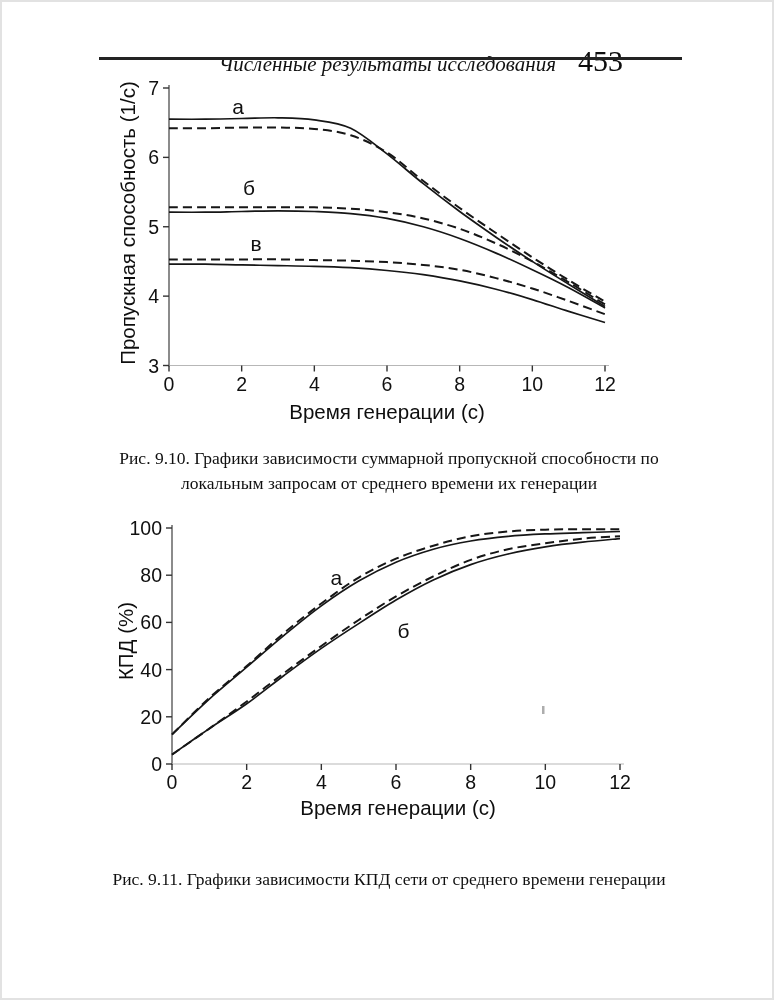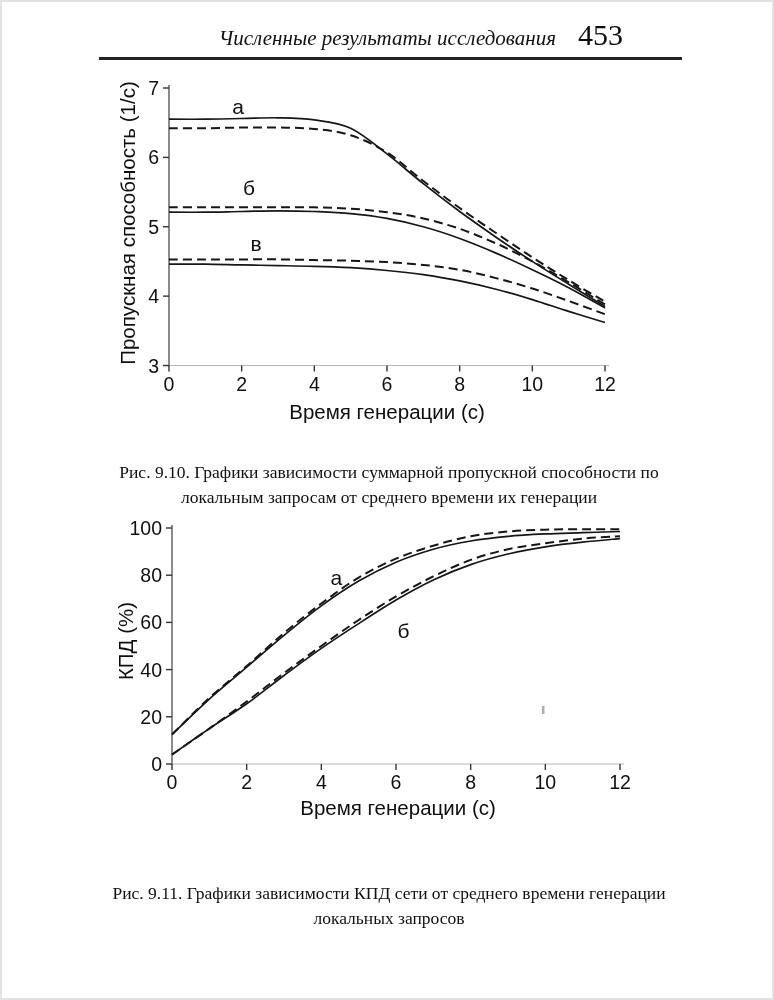--- a/index.html
+++ b/index.html
@@ -2,40 +2,40 @@
 <html><head>
 <meta charset="utf-8">
 <style>
   html,body{margin:0;padding:0;background:#f2f2f2;}
   .page{
     position:relative;width:774px;height:1000px;background:#fff;
     border:2px solid #e2e2e2;box-sizing:border-box;overflow:hidden;
     font-family:"Liberation Serif",serif;color:#111;
   }
   .running-head{
-    position:absolute;top:16px;right:149px;
+    position:absolute;top:42px;right:149px;
     display:flex;align-items:baseline;gap:22px;white-space:nowrap;
   }
   .rh-title{font-style:italic;font-size:21px;color:#121212;}
   .rh-num{font-style:normal;font-size:30px;color:#0e0e0e;}
   .rule{position:absolute;left:97px;top:55px;width:583px;height:2.5px;background:#232323;}
   svg.charts{position:absolute;left:0;top:0;}
   .tick{font-family:"Liberation Sans",sans-serif;font-size:19.5px;fill:#101010;}
   .curve-label{font-family:"Liberation Sans",sans-serif;font-size:21px;fill:#101010;}
   .axis-title{
     position:absolute;font-family:"Liberation Sans",sans-serif;
     font-size:20.5px;color:#0e0e0e;text-align:center;white-space:nowrap;
   }
   .ylab1{left:-24px;top:209px;width:300px;transform:rotate(-90deg);}
   .xlab1{left:235px;top:398px;width:300px;}
   .ylab2{left:24px;top:627px;width:200px;transform:rotate(-90deg);}
   .xlab2{left:246px;top:794px;width:300px;}
   .caption{
     position:absolute;left:87px;width:600px;text-align:center;
-    font-size:17.5px;line-height:1.45;color:#101010;margin-top:14px;
+    font-size:17.5px;line-height:1.45;color:#101010;
   }
   .cap1{top:444px;}
   .cap2{top:865px;}
 </style>
 </head>
 <body>
 
 <div class="page">
 
   <header class="running-head">
@@ -127,16 +127,15 @@
   <figcaption class="caption cap1">
     <div>Рис. 9.10. Графики зависимости суммарной пропускной способности по</div>
     <div>локальным запросам от среднего времени их генерации</div>
   </figcaption>
 
   <div class="axis-title ylab2">КПД (%)</div>
   <div class="axis-title xlab2">Время генерации (с)</div>
 
   <figcaption class="caption cap2">
     <div>Рис. 9.11. Графики зависимости КПД сети от среднего времени генерации</div>
-    <div>локальных запросов</div>
   </figcaption>
 
 </div>
 
 </body></html>

